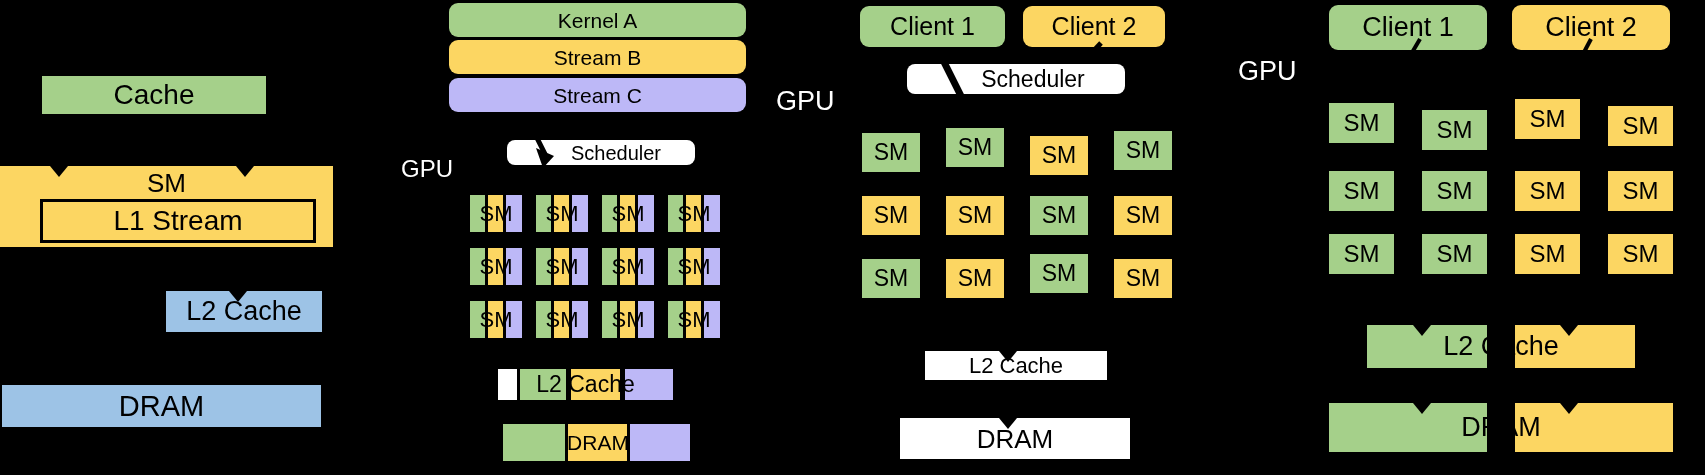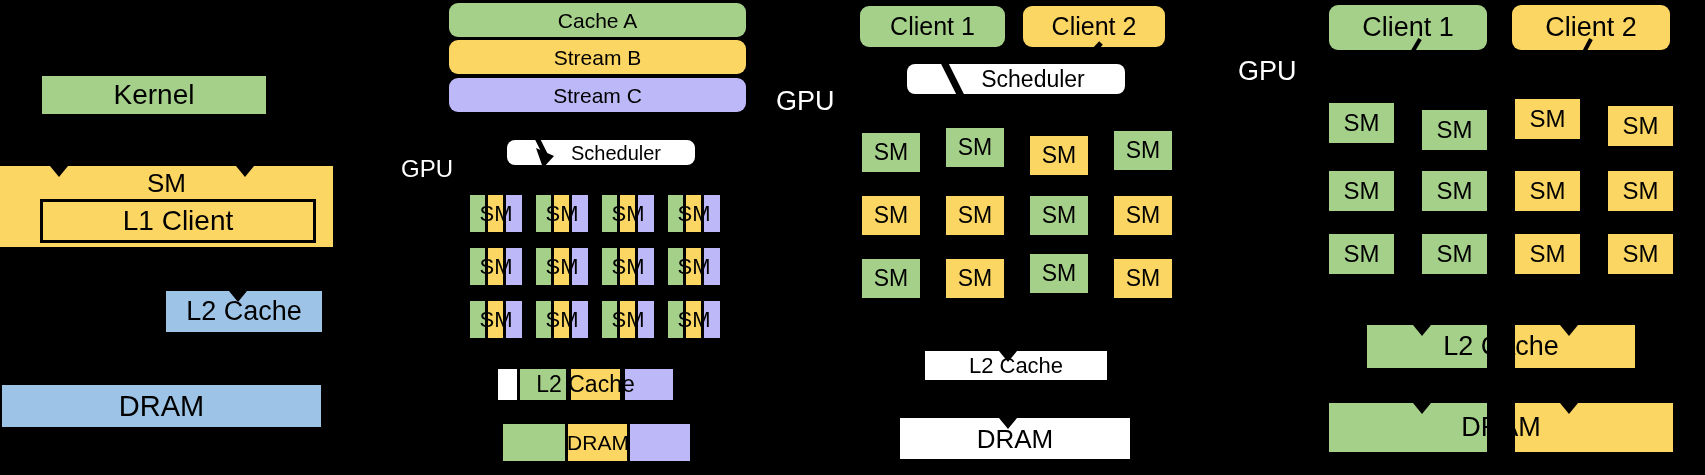--- a/index.html
+++ b/index.html
@@ -18,35 +18,35 @@
   .stripe{position:absolute;top:0;height:100%;}
   .cell-label{position:absolute;inset:0;display:flex;align-items:center;justify-content:center;
               color:#000;line-height:1;}
   #arrow-layer{position:absolute;left:0;top:0;z-index:7;pointer-events:none;}
 </style>
 </head>
 <body>
 
 <div id="root" style="background: rgb(0, 0, 0);">
 
-  <div class="box" style="left: 42px; top: 76px; width: 224px; height: 38px; font-size: 28px; background: rgb(165, 208, 138);">Kernel</div>
+  <div class="box" style="left: 42px; top: 76px; width: 224px; height: 38px; font-size: 28px; background: rgb(165, 208, 138);">Cache</div>
 
   <div class="box" style="left: 0px; top: 166px; width: 333px; height: 81px; background: rgb(252, 214, 98);"></div>
   <div class="overlay" style="left:0px;top:169px;width:333px;height:28px;font-size:26px;">SM</div>
-  <div class="box" style="left: 40px; top: 199px; width: 276px; height: 44px; font-size: 28px; border: 3px solid rgb(0, 0, 0); z-index: 3; background: rgb(252, 214, 98);">L1 Client</div>
+  <div class="box" style="left: 40px; top: 199px; width: 276px; height: 44px; font-size: 28px; border: 3px solid rgb(0, 0, 0); z-index: 3; background: rgb(252, 214, 98);">L1 Stream</div>
 
   <div class="box" style="left: 166px; top: 291px; width: 156px; height: 41px; font-size: 27px; background: rgb(157, 195, 230);">L2 Cache</div>
 
   <div class="box" style="left: 2px; top: 385px; width: 319px; height: 42px; font-size: 29px; background: rgb(157, 195, 230);">DRAM</div>
 
   <div class="notch" style="left:50px;top:166px;"></div>
   <div class="notch" style="left:236px;top:166px;"></div>
   <div class="notch" style="left:229px;top:291px;"></div>
 
-  <div class="box r" style="left: 449px; top: 3px; width: 297px; height: 34px; font-size: 21px; background: rgb(165, 208, 138);">Cache A</div>
+  <div class="box r" style="left: 449px; top: 3px; width: 297px; height: 34px; font-size: 21px; background: rgb(165, 208, 138);">Kernel A</div>
   <div class="box r" style="left: 449px; top: 78px; width: 297px; height: 34px; font-size: 21px; background: rgb(189, 184, 247);">Stream C</div>
   <div class="box r" style="left: 449px; top: 40px; width: 297px; height: 34px; font-size: 21px; background: rgb(252, 214, 98);">Stream B</div>
 
   <div class="gpu" style="left:401px;top:157px;font-size:24px;">GPU</div>
 
   <div class="box" style="left: 507px; top: 140px; width: 188px; height: 25px; font-size: 20px; padding-left: 30px; border-radius: 8px; background: rgb(255, 255, 255);">Scheduler</div>
 
   <div id="p2-grid">
       <div class="box sm-cell" style="left: 470px; top: 195px; width: 52px; height: 37px; font-size: 22px; background: transparent;">
         <div class="stripe" style="left: 0px; width: 15px; background: rgb(165, 208, 138);"></div>

